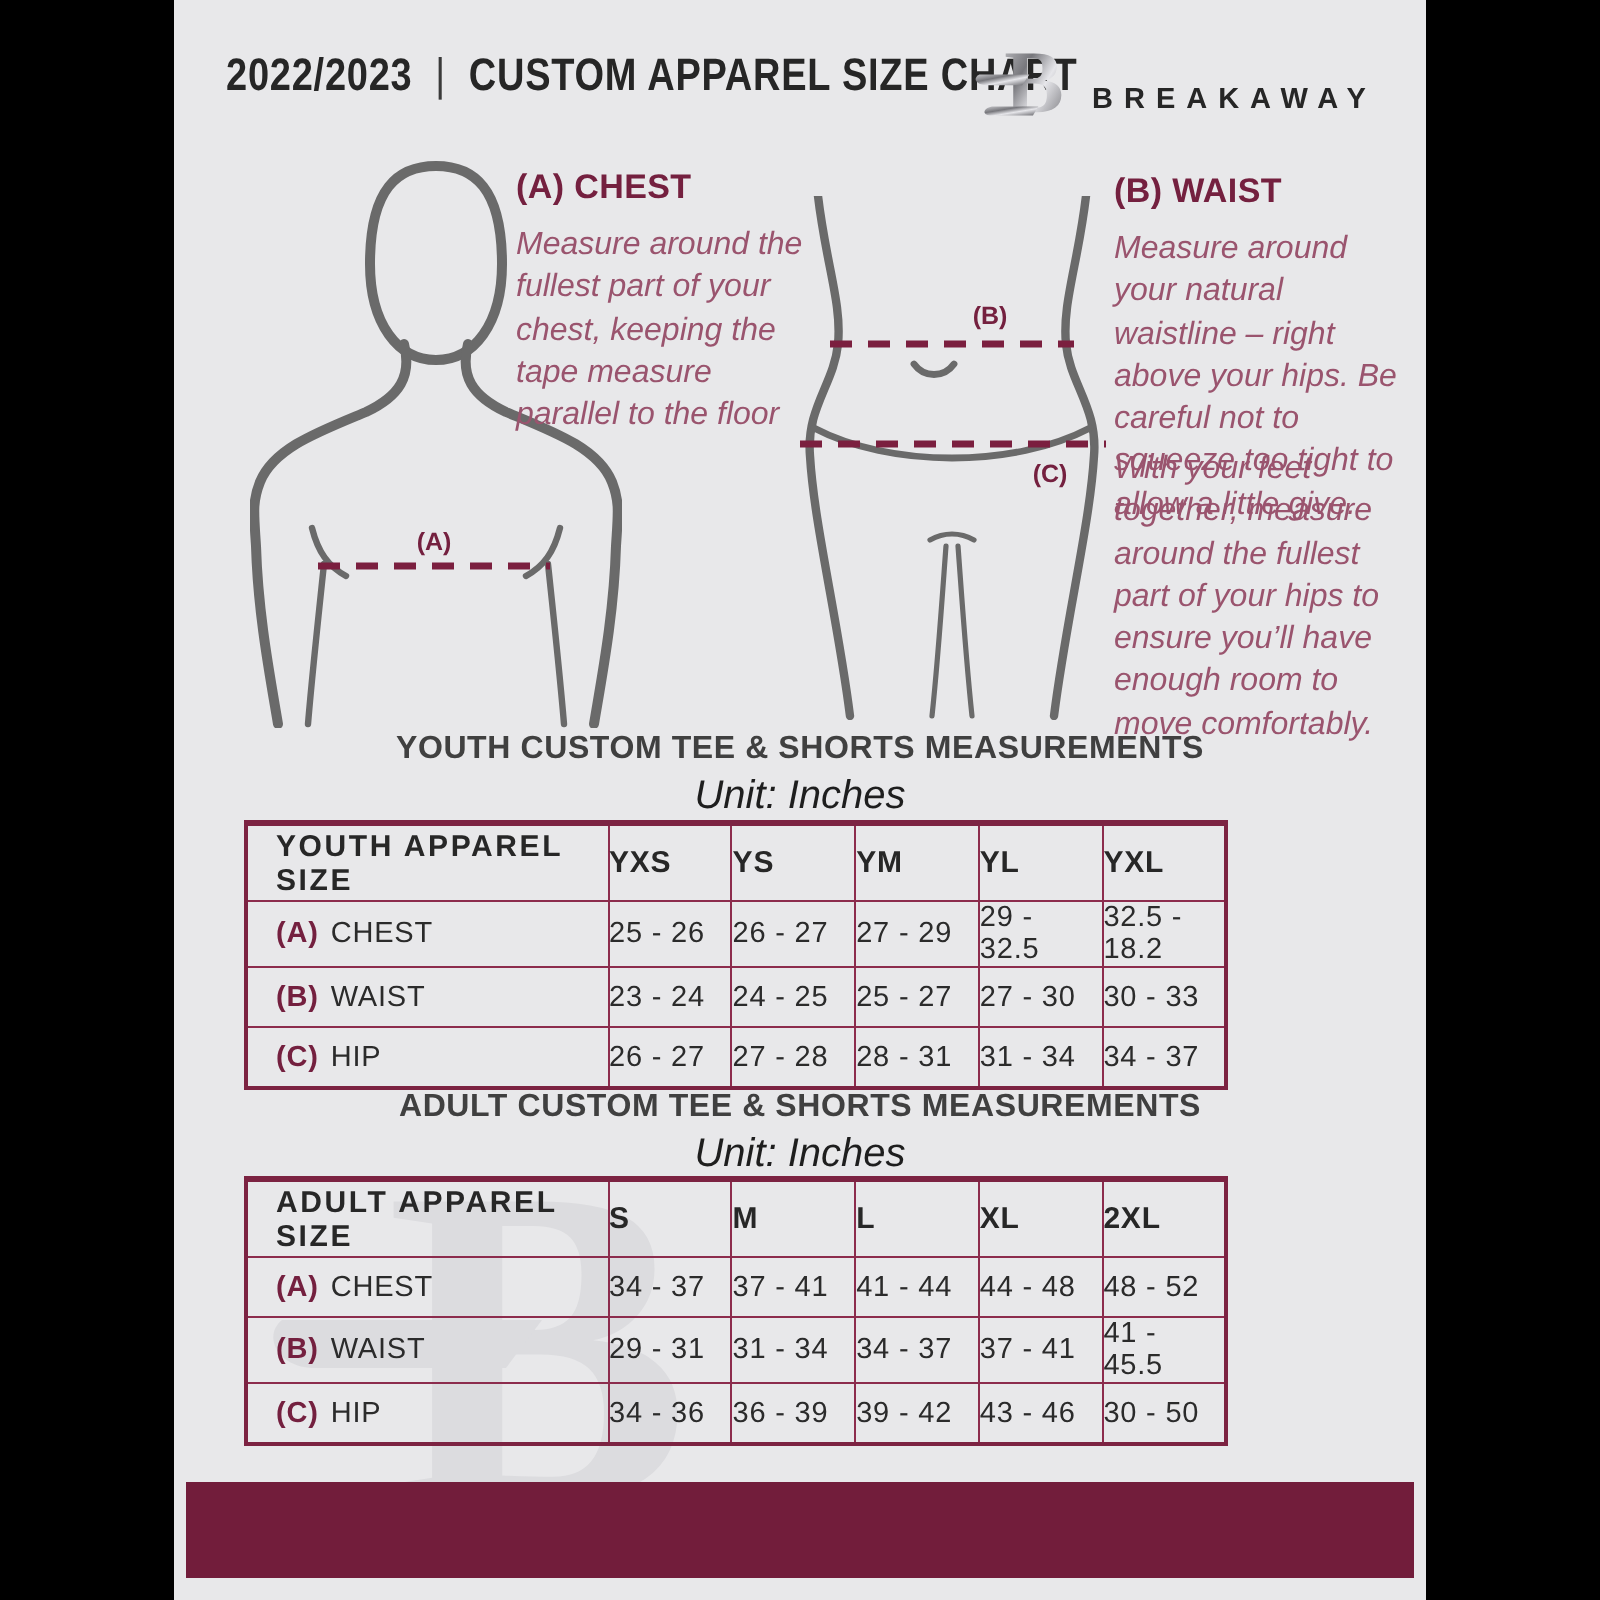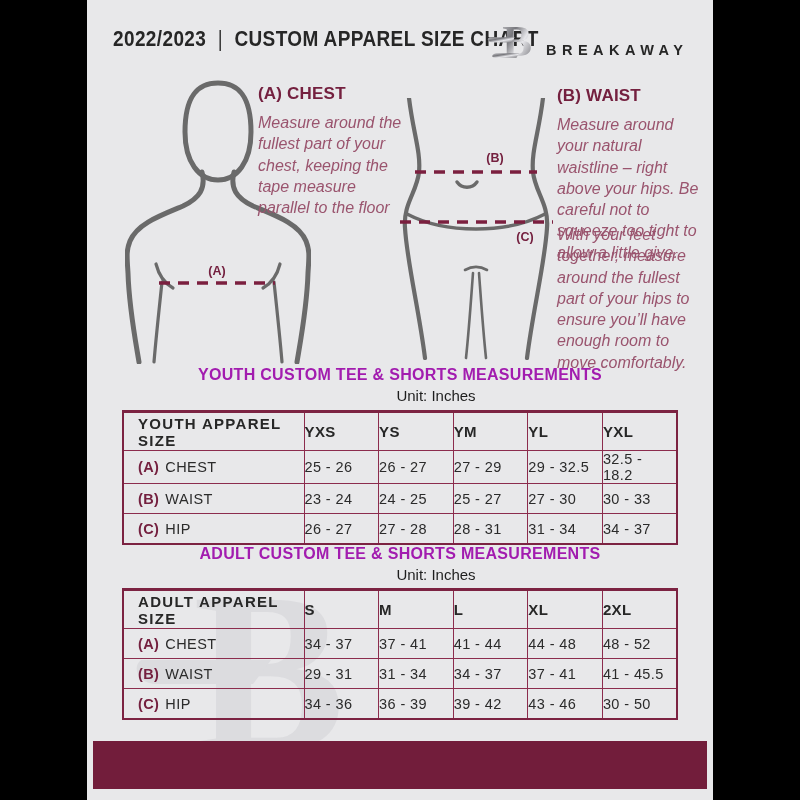--- a/index.html
+++ b/index.html
@@ -25,28 +25,28 @@
   
   .guide{position:absolute;z-index:2;}
   .guide h3{font-size:17px;font-weight:800;color:#74203f;margin:0 0 8px 0;letter-spacing:.2px;}
   .guide p{font-style:italic;font-size:16px;line-height:1.33;color:#9a546e;margin:0;}
   #guide-chest{left:171px;top:84px;width:146px;}
   #guide-waist{left:470px;top:86px;width:150px;}
   #guide-hips{left:470px;top:224px;width:154px;}
   .figure-svg{position:absolute;}
 
   
-  .sec-title{position:absolute;left:0;width:100%;text-align:center;font-size:16px;font-weight:700;color:#a21caf;letter-spacing:.3px;z-index:2;}
-  .sec-unit{position:absolute;left:0;width:100%;text-align:center;font-size:15px;color:#1e1e1e;z-index:2;margin-left:36px;}
+  .sec-title{position:absolute;left:0;width:100%;text-align:center;font-size:16px;font-weight:700;color:#404040;letter-spacing:.3px;z-index:2;}
+  .sec-unit{position:absolute;left:0;width:100%;text-align:center;font-size:20px;font-style:italic;color:#1e1e1e;z-index:2;}
   #youth-title{top:366px;} #youth-unit{top:387px;}
   #adult-title{top:545px;} #adult-unit{top:566px;}
 
   
   .size-table{
-    position:absolute;left:35px;width:556px;border-collapse:collapse;table-layout:fixed;
+    position:absolute;left:35px;width:492px;border-collapse:collapse;table-layout:fixed;
     border:2.5px solid #7c2342;border-top-width:3px;z-index:2;
   }
   #youth-table{top:410px;}
   #adult-table{top:588px;border-radius:26px;}
   .size-table th,.size-table td{
     border:1.5px solid #8c2c4d;height:29px;text-align:left;
     font-size:14.5px;color:#2b2b2b;padding:0;letter-spacing:.4px;
   }
   .size-table tr.head th{height:37px;font-size:15px;font-weight:700;color:#272727;}
   .size-table th.col0{font-weight:400;font-size:14.5px;letter-spacing:1.3px;color:#3d3d3d;}

